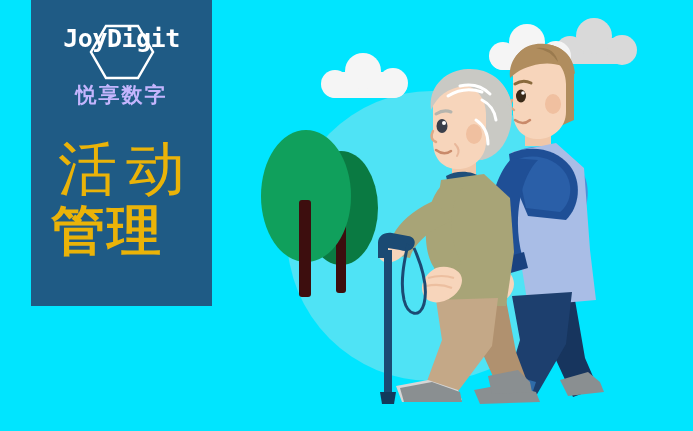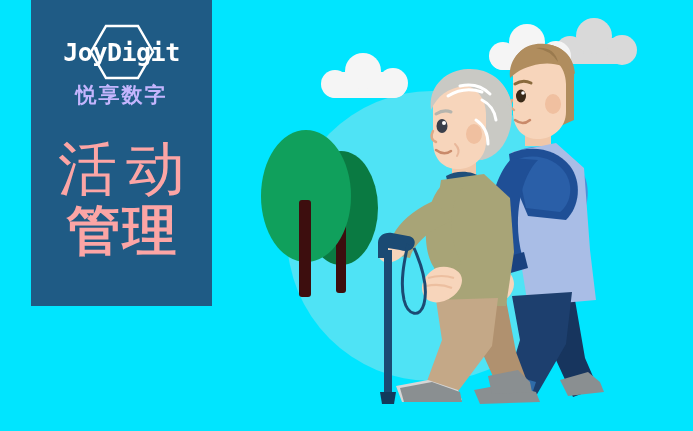--- a/index.html
+++ b/index.html
@@ -34,21 +34,21 @@
     display: flex;
     flex-direction: column;
     align-items: center;
   }
   .logo-wrap {
     position: relative;
     margin-top: 26px;
     width: 150px;
     height: 52px;
     display: flex;
-    align-items: center;
+    align-items: flex-start;
     justify-content: center;
   }
   .logo-hex {
     position: absolute;
     left: 50%;
     top: -2px;
     transform: translateX(-50%);
     width: 66px;
     height: 56px;
   }
@@ -66,22 +66,22 @@
     margin-top: 7px;
     font-family: "DejaVu Sans", sans-serif;
     font-size: 21px;
     font-weight: bold;
     letter-spacing: 2px;
     color: #c4b5fd;
     line-height: 1;
   }
   .panel-title {
     margin-top: 32px;
-    text-align: center;
-    color: #fca5a5;
+    text-align: left;
+    color: #eab308;
     font-family: "DejaVu Sans", sans-serif;
     line-height: 1.04;
   }
   .title-line-1 {
     display: block;
     font-size: 59px;
     letter-spacing: 9px;
     text-indent: 9px;
     font-weight: 300;
   }

